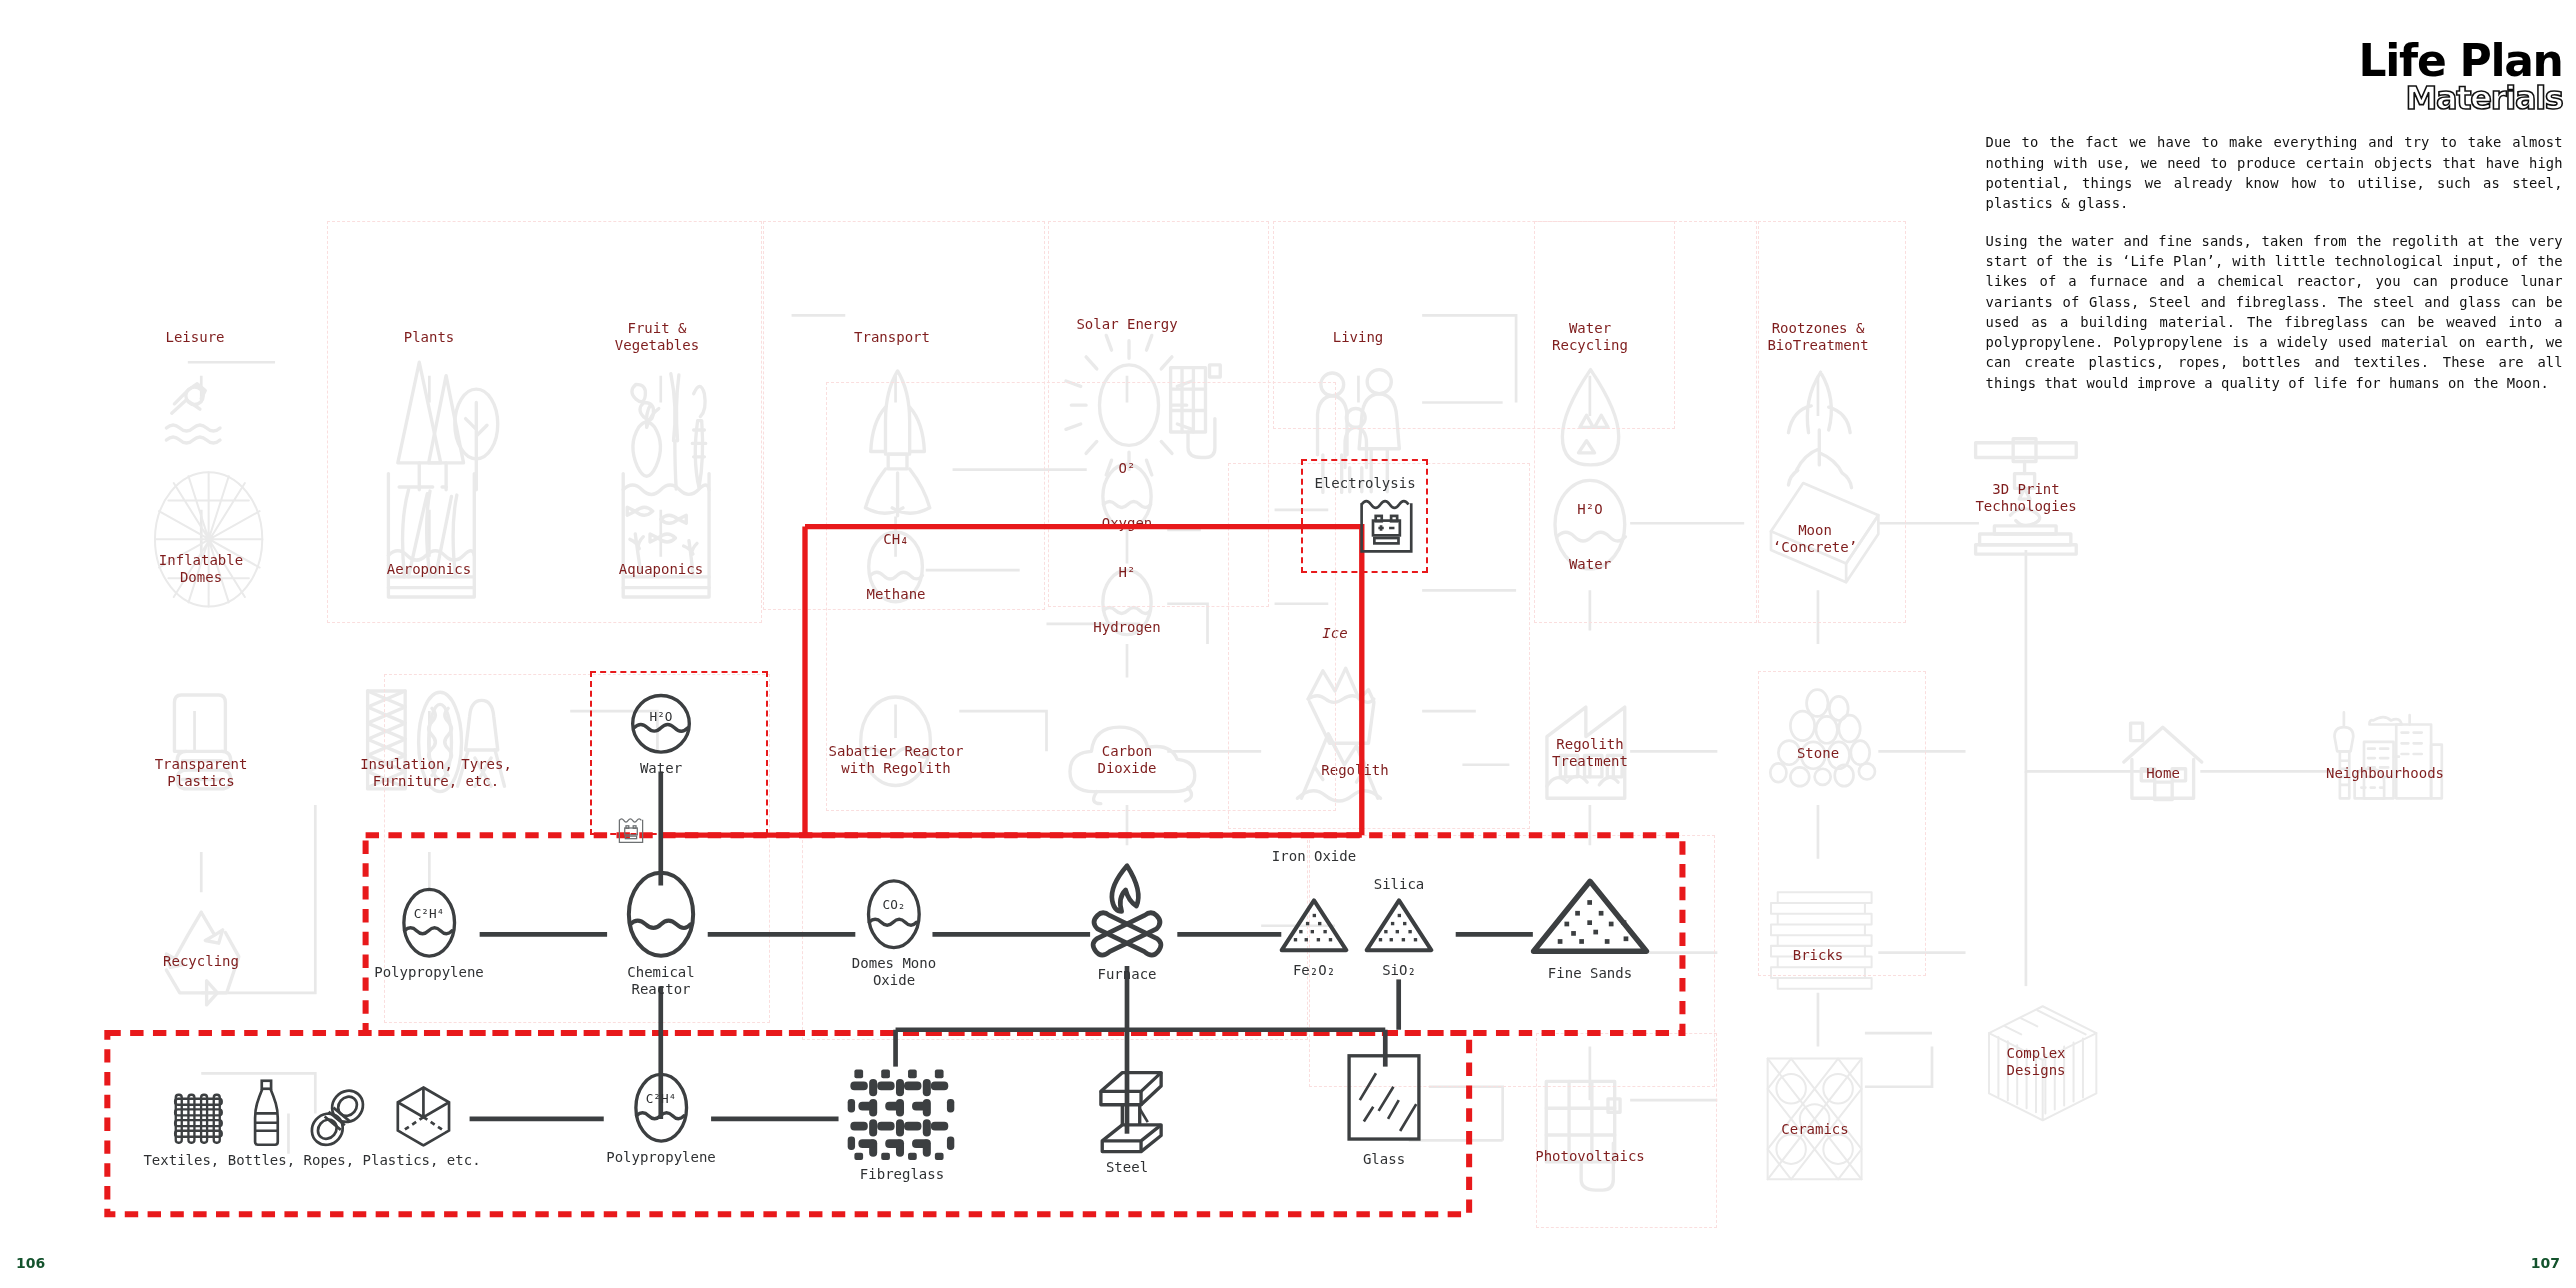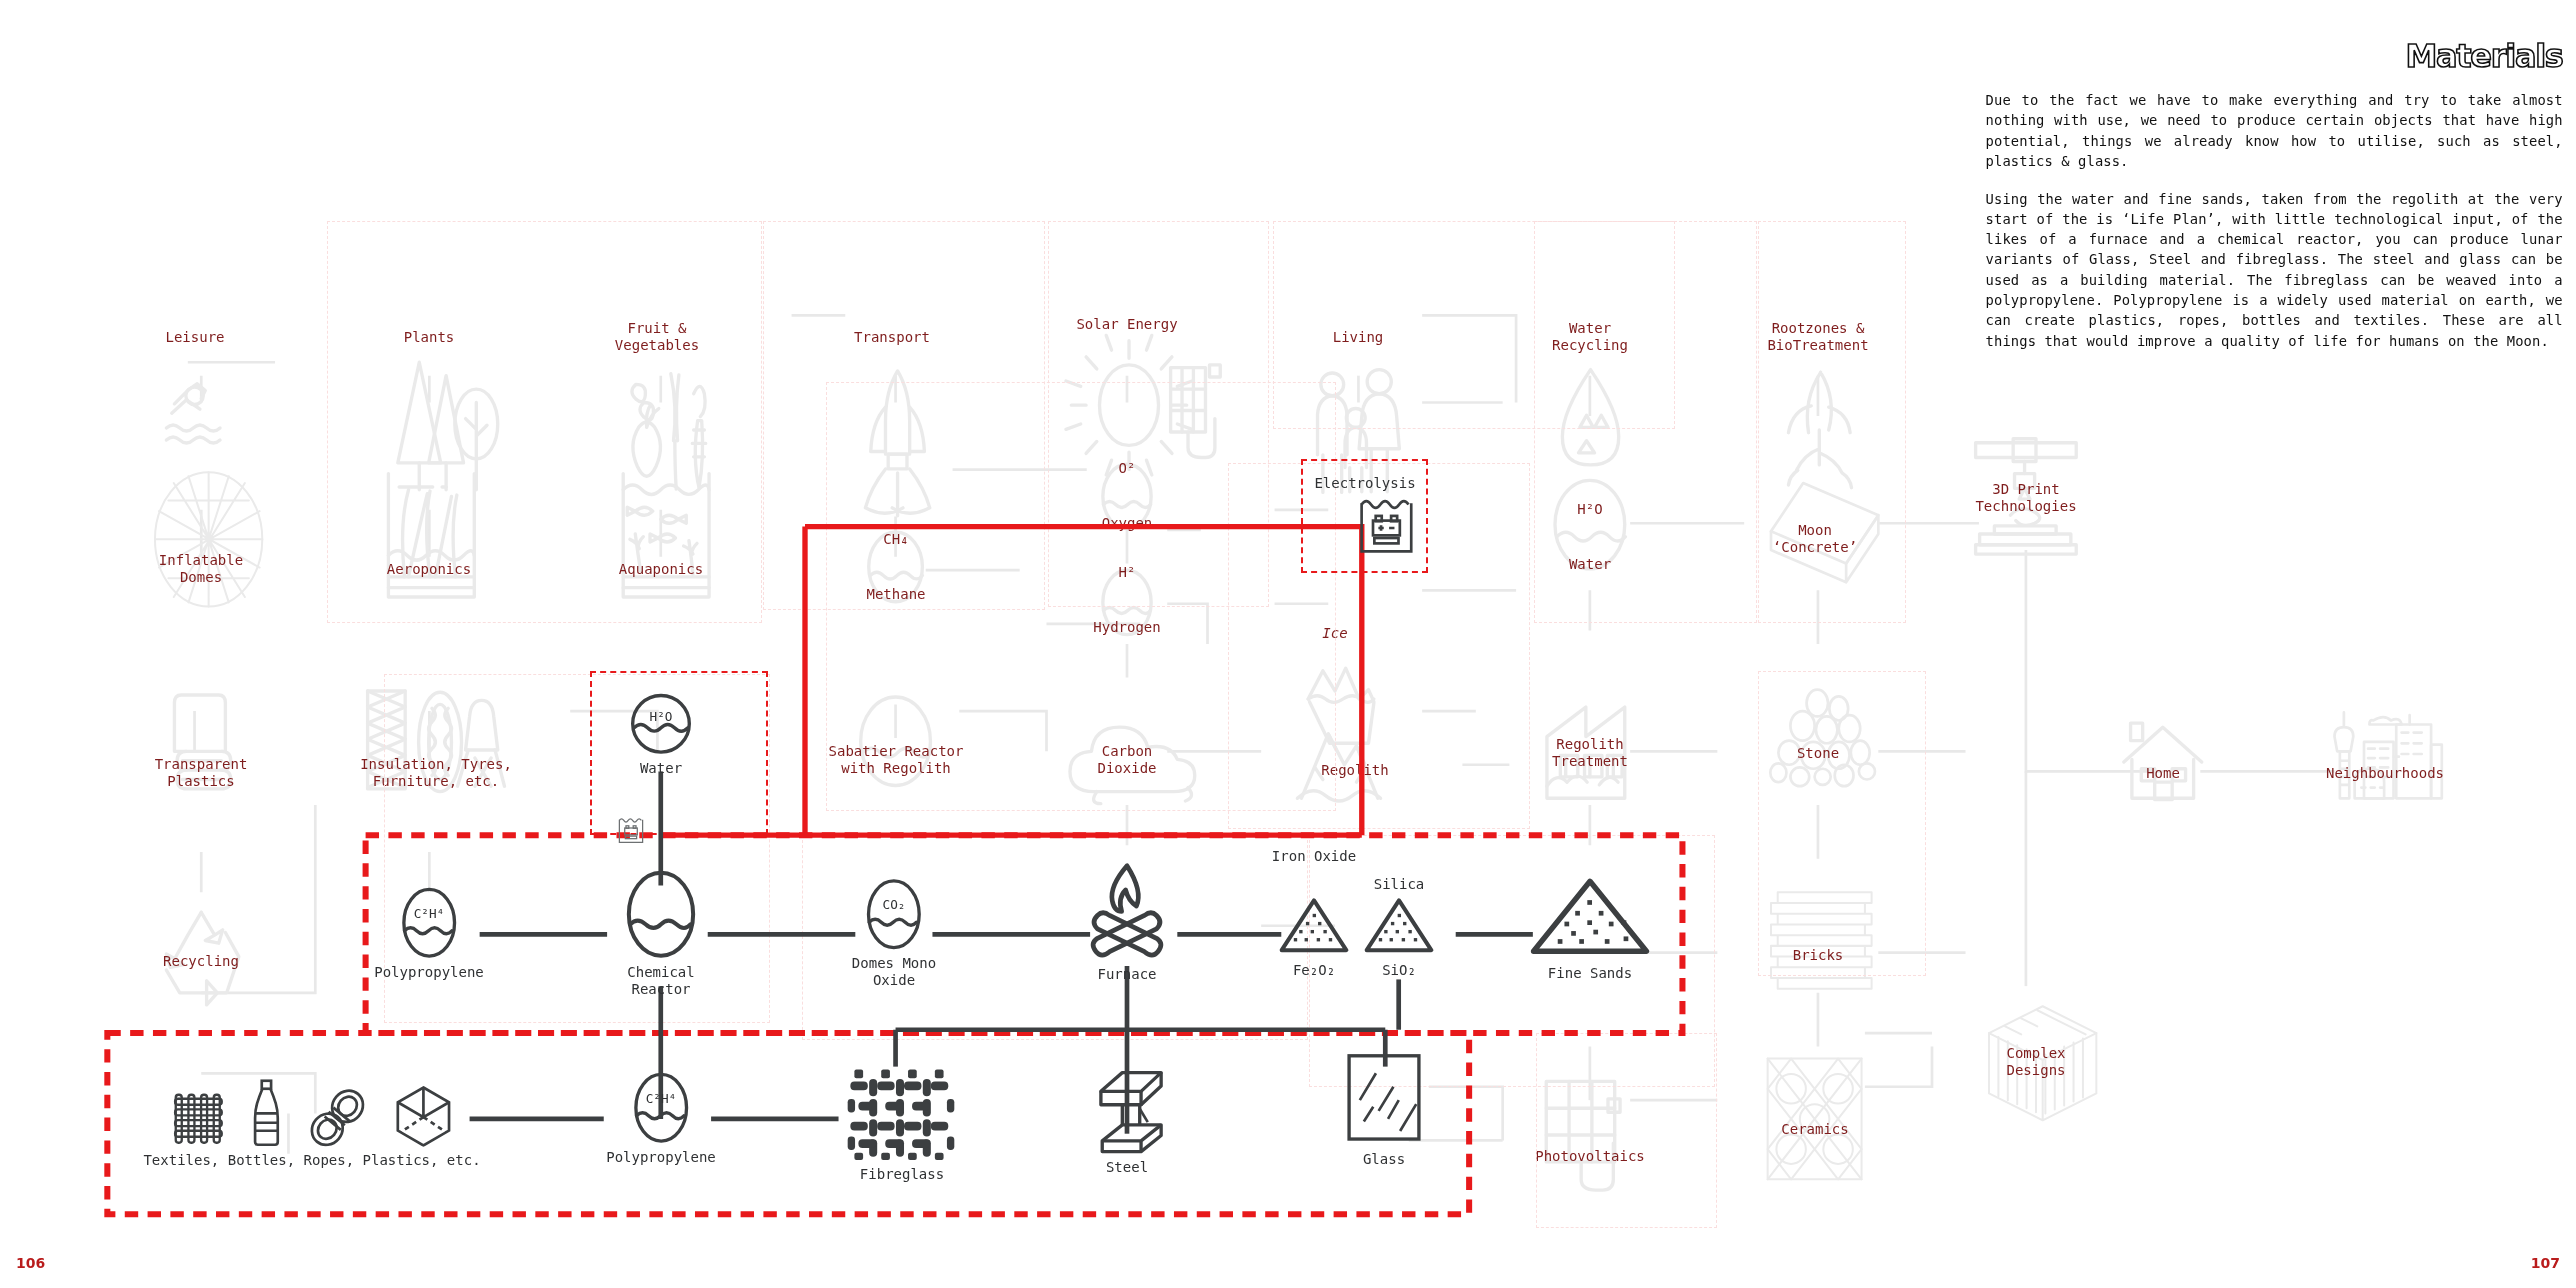--- a/index.html
+++ b/index.html
@@ -16,21 +16,21 @@
   .title-solid{font-family:"DejaVu Sans","Liberation Sans",sans-serif;font-weight:bold;
       font-size:44px;letter-spacing:-1.3px;color:#000;line-height:.96;margin:0;}
   .title-outline{font-family:"DejaVu Sans","Liberation Sans",sans-serif;font-weight:bold;
       font-size:32px;letter-spacing:-1.3px;line-height:1.02;margin:0;color:#fff;
       -webkit-text-stroke:1.6px #111;}
   .para{font-size:13.8px;line-height:1.47;color:#111;text-align:justify;
         margin:17.4px 0 0 0;letter-spacing:0.1px;}
 
   
   .pageno{position:absolute;bottom:17.4px;font-family:"DejaVu Sans","Liberation Sans",sans-serif;
-          font-weight:bold;font-size:14px;color:#b91c1c;}
+          font-weight:bold;font-size:14px;color:#14532d;}
   .pageno.left{left:16px;}
   .pageno.right{right:16px;}
 
   
   .node{position:absolute;transform:translate(-50%,-50%);text-align:center;}
   .node .cap{font-size:14px;color:#2f3133;line-height:1.22;white-space:pre-line;margin-top:5.4px;}
   .node .topcap{font-size:14px;color:#2f3133;line-height:1.22;margin-bottom:4px;}
   .node.ghost .cap,.node.ghost .topcap{color:#7f1d1d;}
 
   
@@ -802,20 +802,21 @@
   <svg width="81" height="94" viewBox="0 0 120 140" class="icon">
     <g stroke="#3c3f41" fill="none" stroke-width="5">
       <rect x="8" y="6" width="104" height="124"></rect>
       <path d="M24 72 L48 32 M52 88 L74 52 M84 118 L108 78 M66 100 L82 72 M30 104 L44 82" stroke-width="4"></path>
     </g>
   </svg>
   <div class="cap">Glass</div>
 </div>
 
 <div class="header">
+  <div class="title-solid">Life Plan</div>
   <div class="title-outline">Materials</div>
   <div class="para">Due to the fact we have to make everything and try to take almost nothing with use, we need to produce certain objects that have high potential, things we already know how to utilise, such as steel, plastics &amp; glass.</div>
   <div class="para">Using the water and fine sands, taken from the regolith at the very start of the is ‘Life Plan’, with little technological input, of the likes of a furnace and a chemical reactor, you can produce lunar variants of Glass, Steel and fibreglass. The steel and glass can be used as a building material. The fibreglass can be weaved into a polypropylene. Polypropylene is a widely used material on earth, we can create plastics, ropes, bottles and textiles. These are all things that would improve a quality of life for humans on the Moon.</div>
 </div>
 
 <div class="pageno left">106</div>
 <div class="pageno right">107</div>
 
 
 </body></html>

